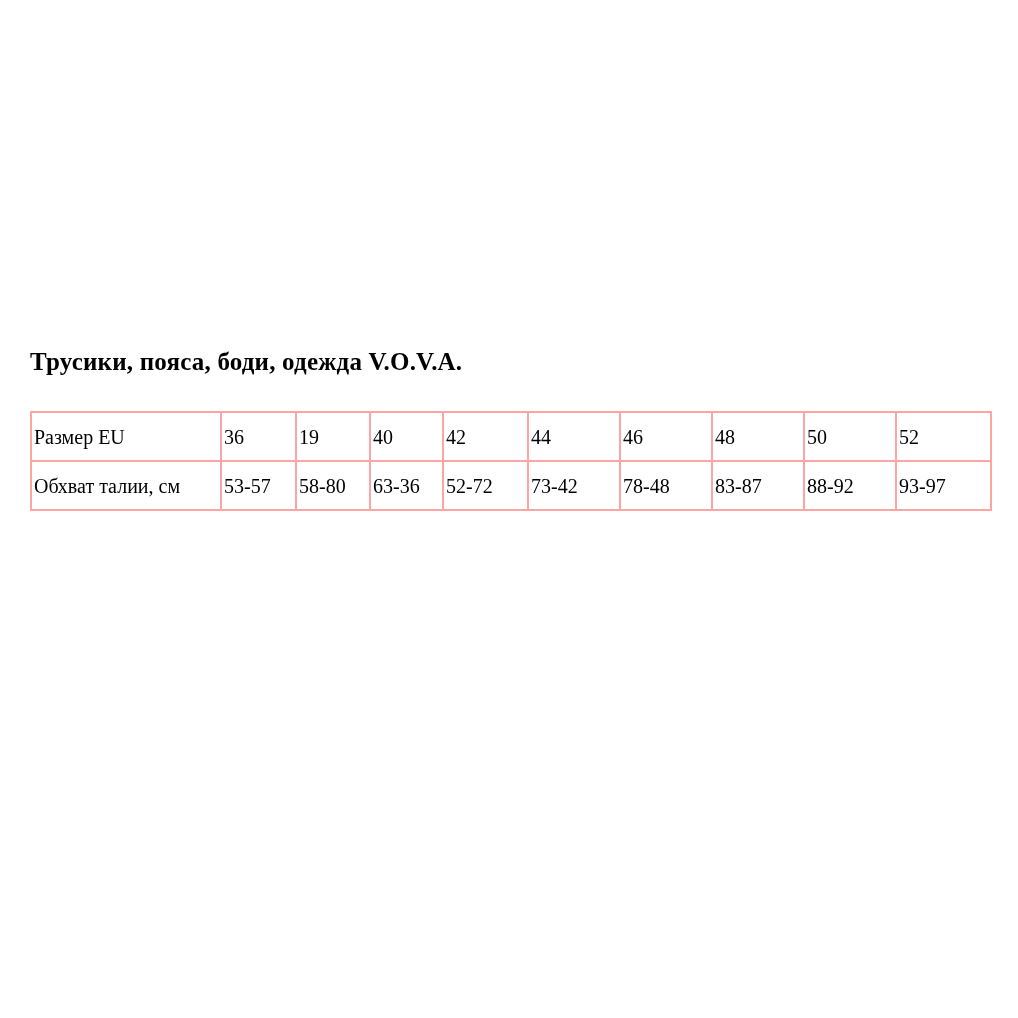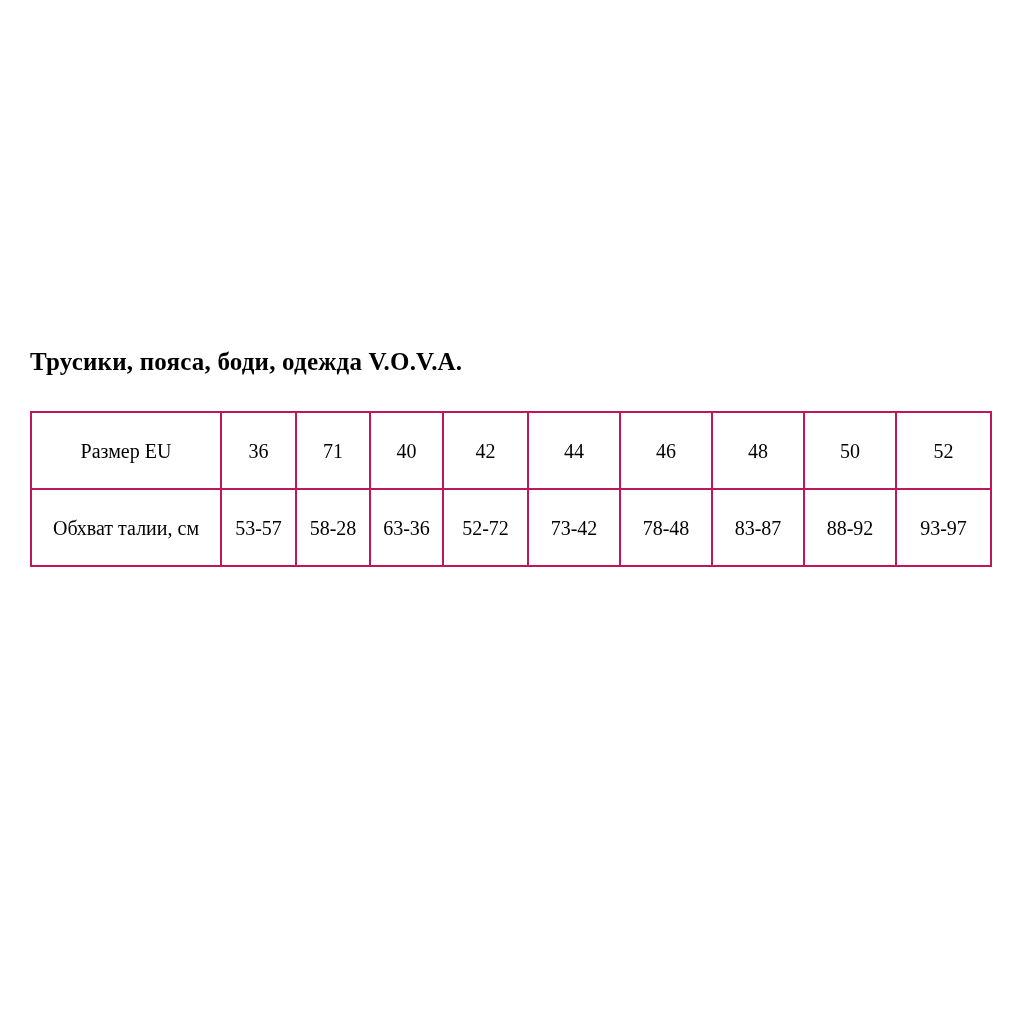--- a/index.html
+++ b/index.html
@@ -26,24 +26,24 @@
     text-align: center;
   }
   table.size-table {
     position: absolute;
     left: 30px;
     top: 411px;
     border-collapse: collapse;
     table-layout: fixed;
   }
   table.size-table td {
-    border: 2px solid #be185d;
+    border: 2px solid #fca5a5;
     height: 47px;
-    padding: 14px 2px;
-    text-align: center;
+    padding: 0 2px;
+    text-align: left;
     vertical-align: middle;
     font-size: 20px;
     line-height: 1;
     overflow: hidden;
     white-space: nowrap;
   }
 </style>
 </head>
 <body>
 
@@ -59,33 +59,33 @@
     <col style="width:92px">
     <col style="width:92px">
     <col style="width:92px">
     <col style="width:92px">
     <col style="width:95px">
   </colgroup>
   <tbody>
     <tr>
       <td>Размер EU</td>
       <td>36</td>
-      <td>71</td>
+      <td>19</td>
       <td>40</td>
       <td>42</td>
       <td>44</td>
       <td>46</td>
       <td>48</td>
       <td>50</td>
       <td>52</td>
     </tr>
     <tr>
       <td>Обхват талии, см</td>
       <td>53-57</td>
-      <td>58-28</td>
+      <td>58-80</td>
       <td>63-36</td>
       <td>52-72</td>
       <td>73-42</td>
       <td>78-48</td>
       <td>83-87</td>
       <td>88-92</td>
       <td>93-97</td>
     </tr>
   </tbody>
 </table>

